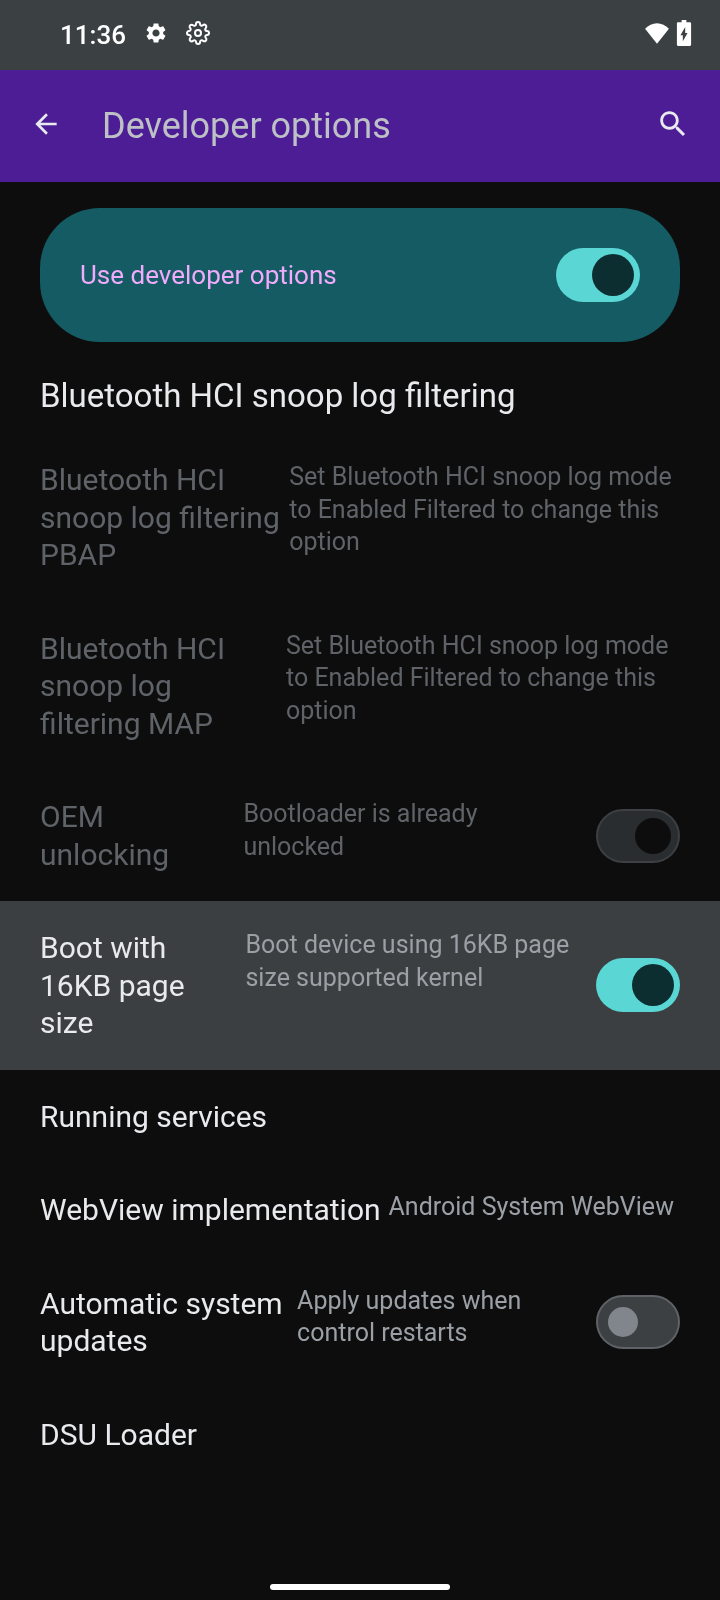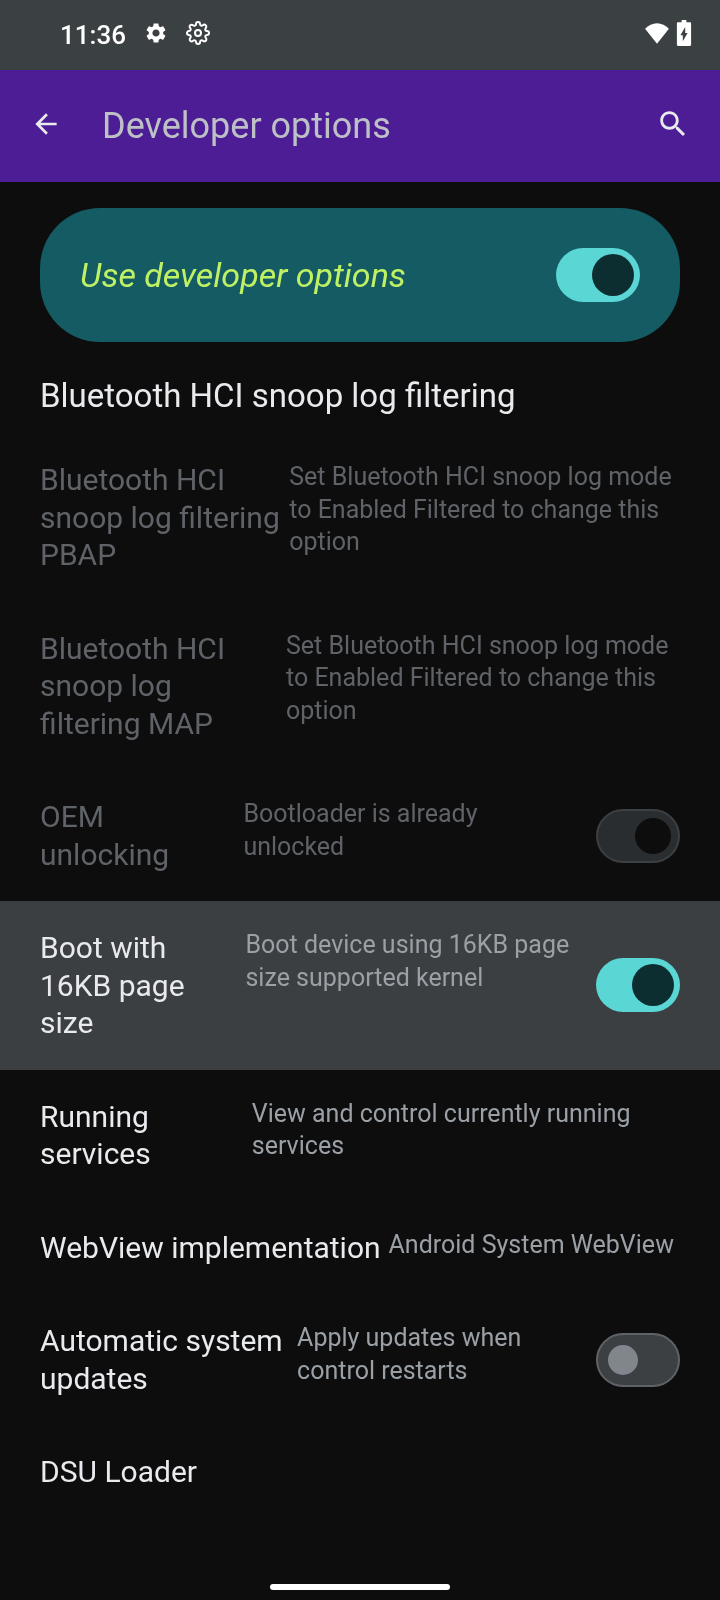--- a/index.html
+++ b/index.html
@@ -55,24 +55,23 @@
     .master-toggle {
       background: #145b63;
       border-radius: 60px;
       height: 134px;
       display: flex;
       align-items: center;
       justify-content: space-between;
       padding: 0 40px;
     }
     .master-toggle-label {
-      color: #bef264;
-      font-size: 34px;
-      font-weight: 400;
-      font-style: italic;
+      color: #f0abfc;
+      font-size: 26px;
+      font-weight: 400;
     }
     .toggle-switch {
       width: 84px;
       height: 54px;
       border-radius: 27px;
       position: relative;
       flex-shrink: 0;
     }
     .toggle-on {
       background: #5ad6d4;
@@ -246,21 +245,20 @@
   <div class="setting-text">
     <span class="setting-title">Boot with 16KB page size</span>
     <span class="setting-subtitle">Boot device using 16KB page size supported kernel</span>
   </div>
   <div class="toggle-switch toggle-on"></div>
 </div>
 
 <div class="setting-item">
   <div class="setting-text">
     <span class="setting-title">Running services</span>
-    <span class="setting-subtitle">View and control currently running services</span>
   </div>
 </div>
 
 <div class="setting-item">
   <div class="setting-text">
     <span class="setting-title">WebView implementation</span>
     <span class="setting-subtitle">Android System WebView</span>
   </div>
 </div>
 

